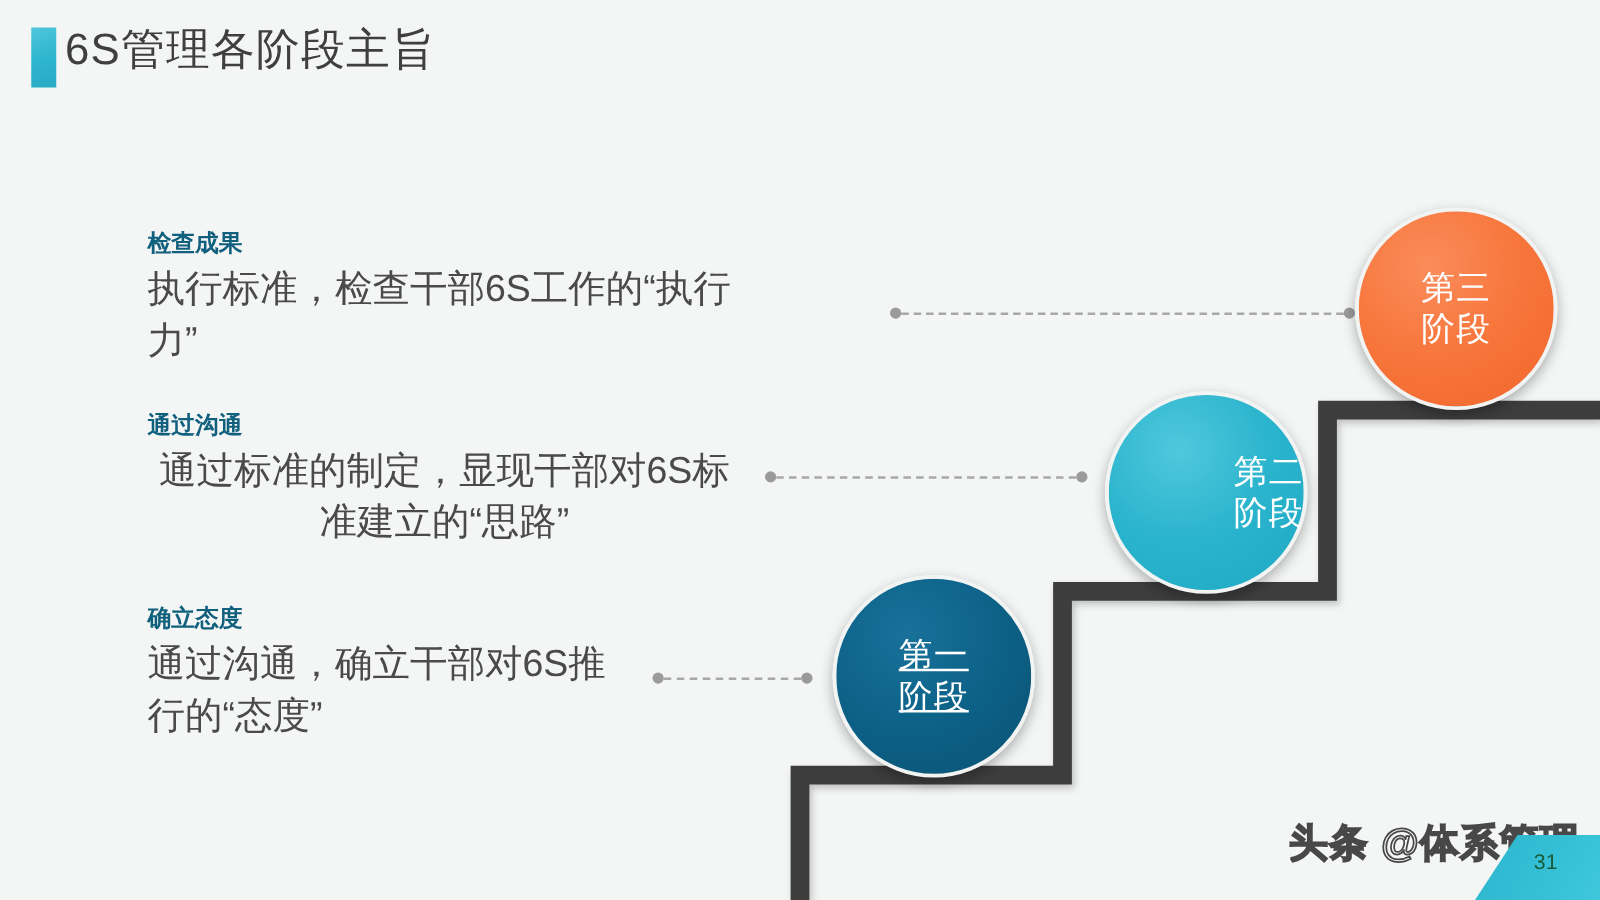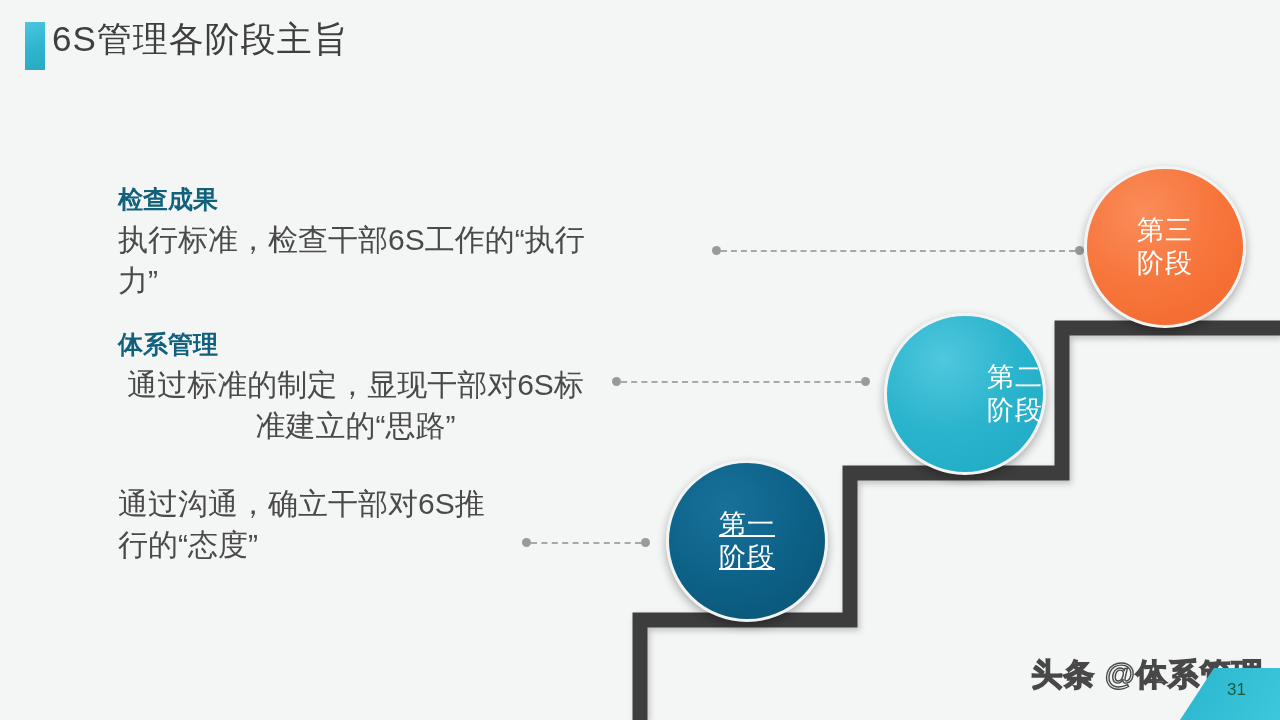--- a/index.html
+++ b/index.html
@@ -49,21 +49,21 @@
     width: 1280px; height: 720px;
     pointer-events: none;
   }
 
   
   .text-block {
     position: absolute;
     width: 500px;
   }
   .tb-heading {
-    font-size: 25px;
+    font-size: 19px;
     font-weight: bold;
     color: #11607d;
     line-height: 1.35;
     margin-bottom: 2px;
     white-space: nowrap;
   }
   .tb-body {
     font-size: 30px;
     color: #4a4a4a;
     line-height: 1.38;
@@ -199,25 +199,26 @@
     <span class="dash-line"></span>
     <span class="dot"></span>
   </div>
 
   <div class="text-block" id="text-block-1">
     <div class="tb-heading">检查成果</div>
     <div class="tb-body">执行标准，检查干部6S工作的“执行力”</div>
   </div>
 
   <div class="text-block" id="text-block-2">
-    <div class="tb-heading">体系管理</div>
+    <div class="tb-heading">通过沟通</div>
     <div class="tb-body">通过标准的制定，显现干部对6S标准建立的“思路”</div>
   </div>
 
   <div class="text-block" id="text-block-3">
+    <div class="tb-heading">确立态度</div>
     <div class="tb-body">通过沟通，确立干部对6S推行的“态度”</div>
   </div>
 
   <div class="stage-circle" id="stage-circle-1">
     <span class="line">第一</span>
     <span class="line">阶段</span>
   </div>
   <div class="stage-circle" id="stage-circle-2">
     <span class="line">第二</span>
     <span class="line">阶段</span>

